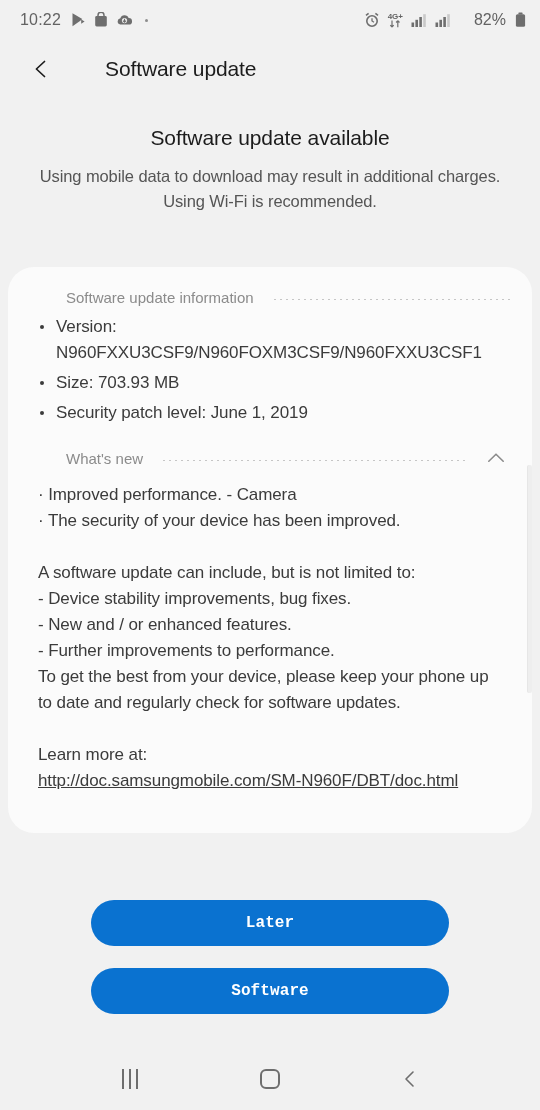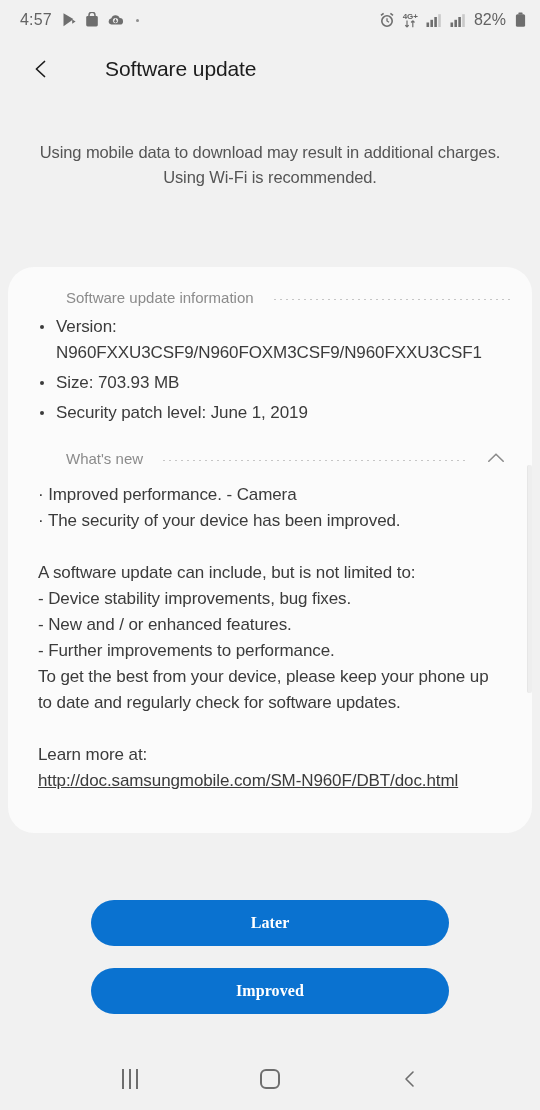--- a/index.html
+++ b/index.html
@@ -34,21 +34,21 @@
   }
   .status-time {
     font-size: 16px;
     color: #636363;
     letter-spacing: 0.2px;
     margin-right: 2px;
   }
   .status-right .status-battery-text {
     font-size: 16px;
     color: #636363;
-    margin-left: 0;
+    margin-left: 15px;
     margin-right: 1px;
   }
   .sicon { display:block; }
   .net-label {
     font-size: 8px;
     color: #636363;
     line-height: 7px;
     font-weight: bold;
     text-align: left;
   }
@@ -205,21 +205,21 @@
     gap: 22px;
   }
   .pill-btn {
     width: 358px;
     height: 46px;
     border: none;
     border-radius: 23px;
     background: #0a72d0;
     color: #ffffff;
     font-size: 16px;
-    font-family: Liberation Serif, serif;
+    font-family: Liberation Mono, monospace;
     font-weight: bold;
     letter-spacing: 0.1px;
     cursor: pointer;
   }
 
   
   .navbar {
     position: absolute;
     left: 0; bottom: 0;
     width: 540px;
@@ -248,21 +248,21 @@
     border: 2px solid #6e6e6e;
     border-radius: 6px;
     box-sizing: border-box;
   }
 </style>
 </head>
 <body>
 
 <div class="statusbar">
   <div class="status-left">
-    <span class="status-time">4:57</span>
+    <span class="status-time">10:22</span>
 
     <span>
       <svg class="sicon" width="15" height="16" viewBox="0 0 15 16">
         <path d="M1.5 1.2 L11.3 7.0 L9.0 9.0 L1.5 14.3 Z" fill="#6e6e6e"></path>
         <path d="M10.2 7.6 L13.6 9.6 L10.2 11.8 Z" fill="#6e6e6e"></path>
       </svg>
     </span>
 
     <span>
       <svg class="sicon" width="14" height="16" viewBox="0 0 14 16">
@@ -331,20 +331,21 @@
 <div class="appbar">
   <div class="back-chevron">
     <svg width="22" height="22" viewBox="0 0 22 22">
       <path d="M14.5 3.5 L6.4 11 L14.5 18.5" fill="none" stroke="#1c1c1c" stroke-width="1.7" stroke-linecap="round" stroke-linejoin="round"></path>
     </svg>
   </div>
   <div class="appbar-title">Software update</div>
 </div>
 
 <div class="headline-block">
+  <div class="headline">Software update available</div>
   <div class="subhead">Using mobile data to download may result in additional charges. Using Wi-Fi is recommended.</div>
 </div>
 
 <div class="card">
 
   <div class="section-head">
     <span class="sec-title">Software update information</span>
     <span class="dotline"></span>
   </div>
 
@@ -376,21 +377,21 @@
     <div class="wn-gap"></div>
     <p class="wn-p">Learn more at:</p>
     <a class="wn-link">http://doc.samsungmobile.com/SM-N960F/DBT/doc.html</a>
   </div>
 
   <div class="inner-scroll"></div>
 </div>
 
 <div class="btn-area">
   <button class="pill-btn">Later</button>
-  <button class="pill-btn">Improved</button>
+  <button class="pill-btn">Software</button>
 </div>
 
 <div class="navbar">
   <div class="nav-btn">
     <div class="recents-glyph">
         <span></span>
         <span></span>
         <span></span>
       </div>
   </div>

